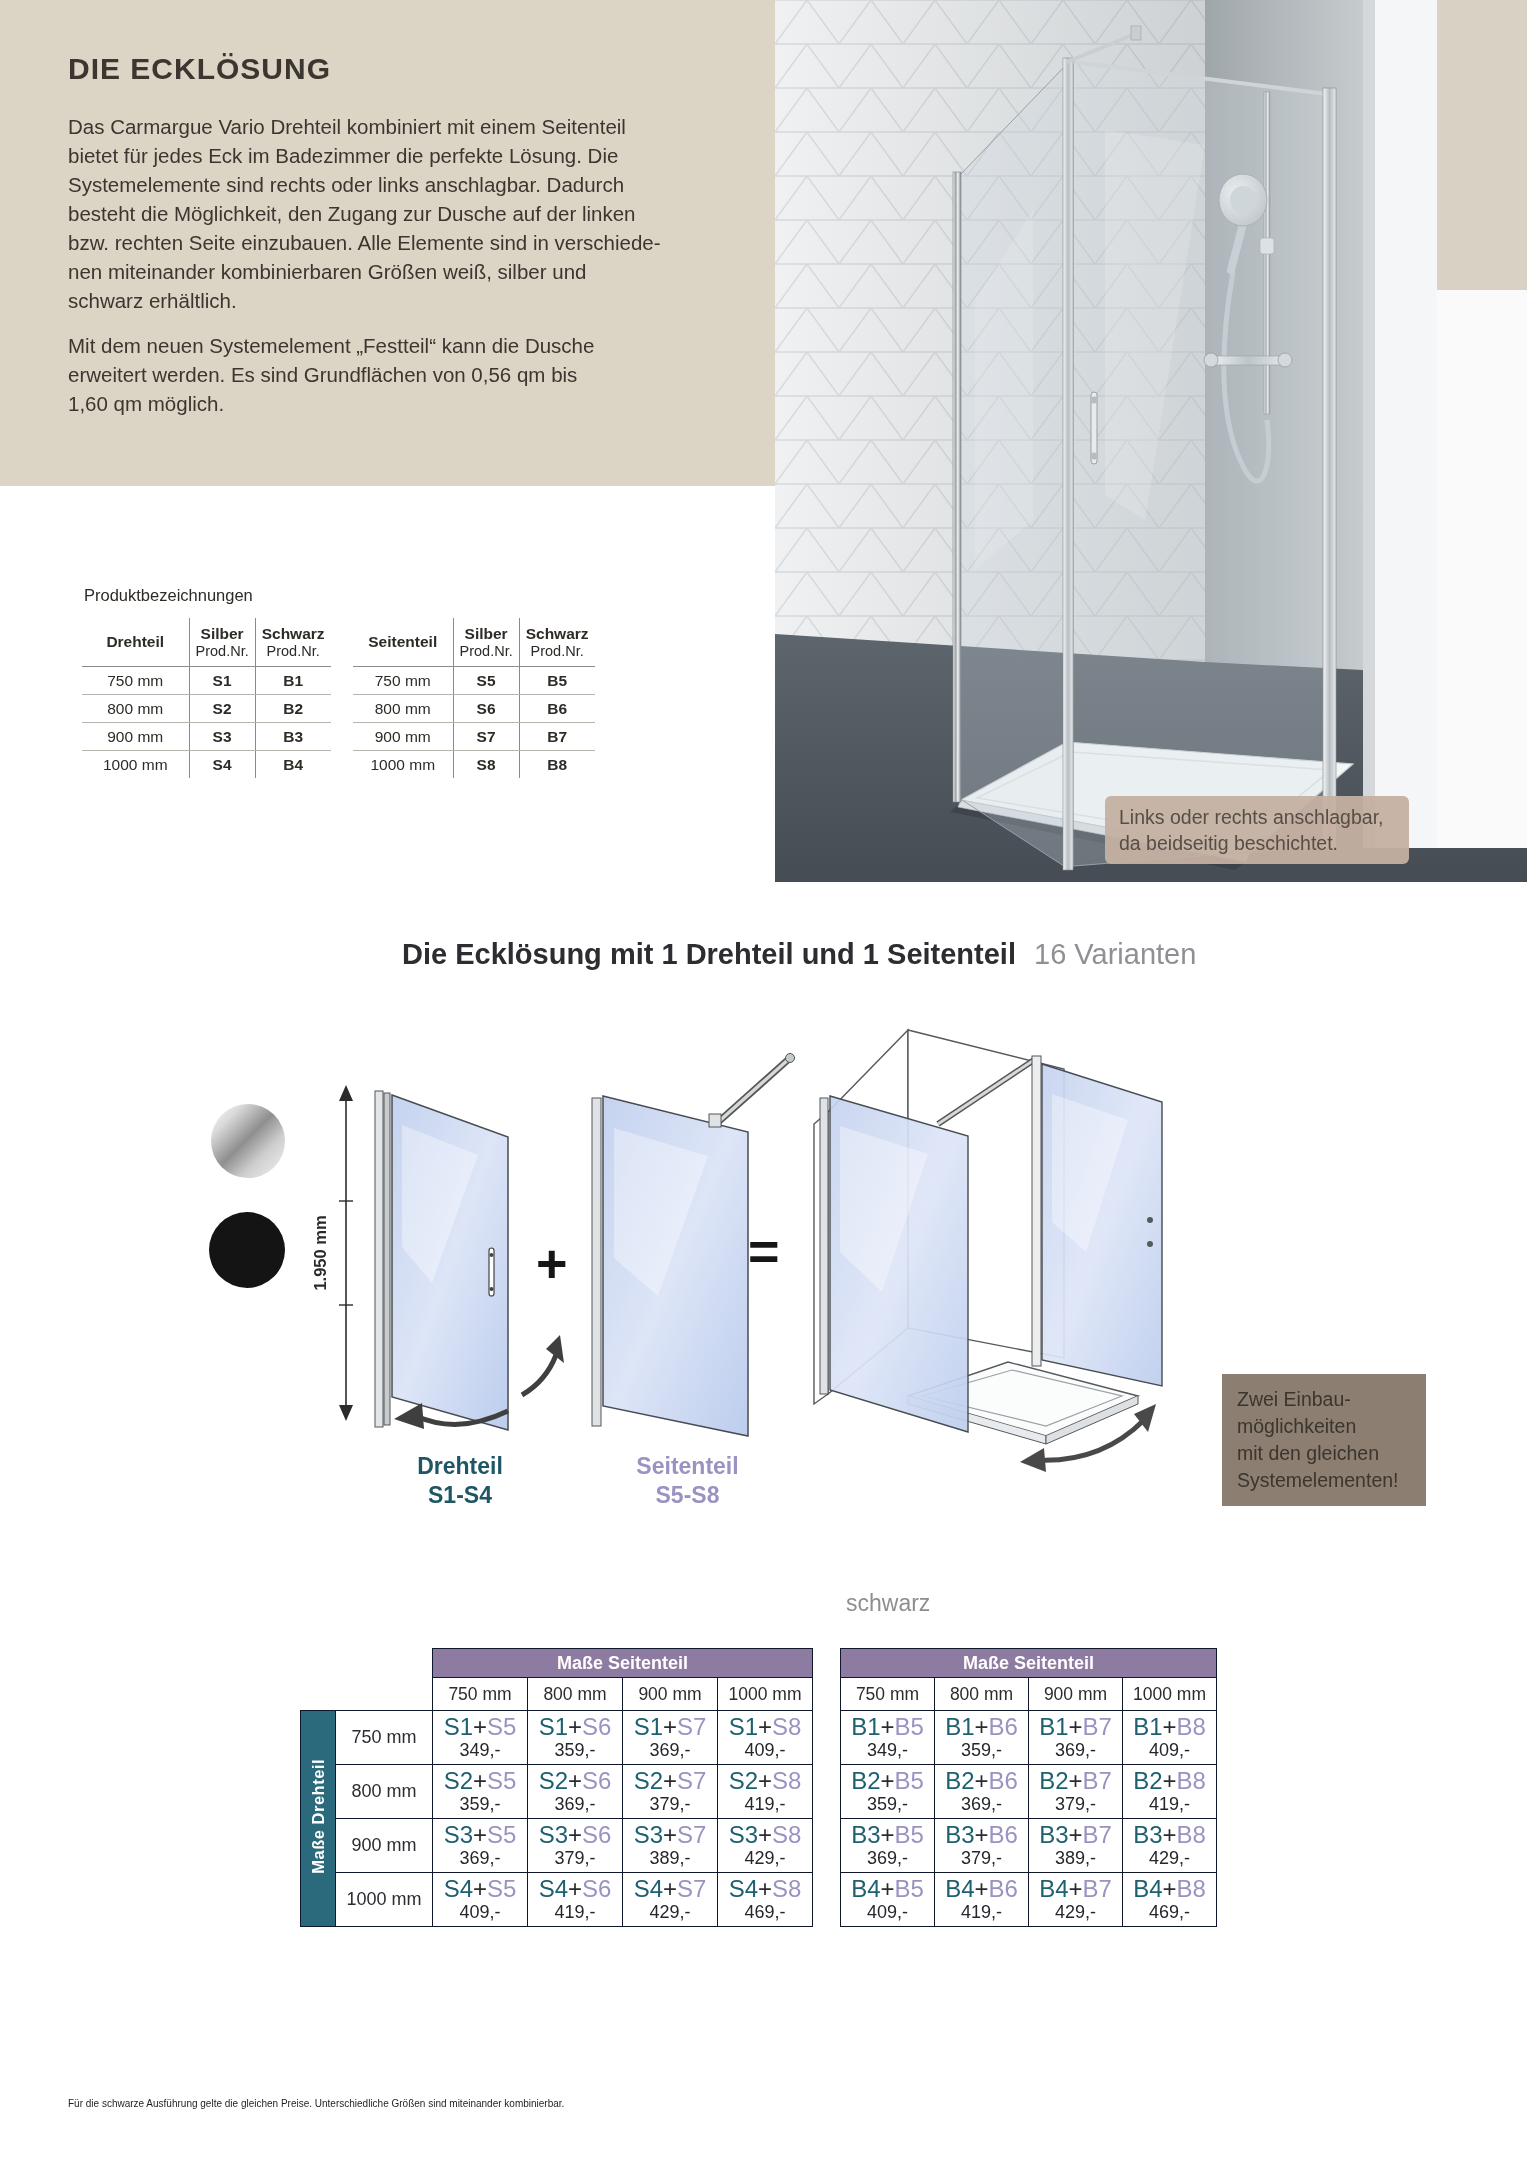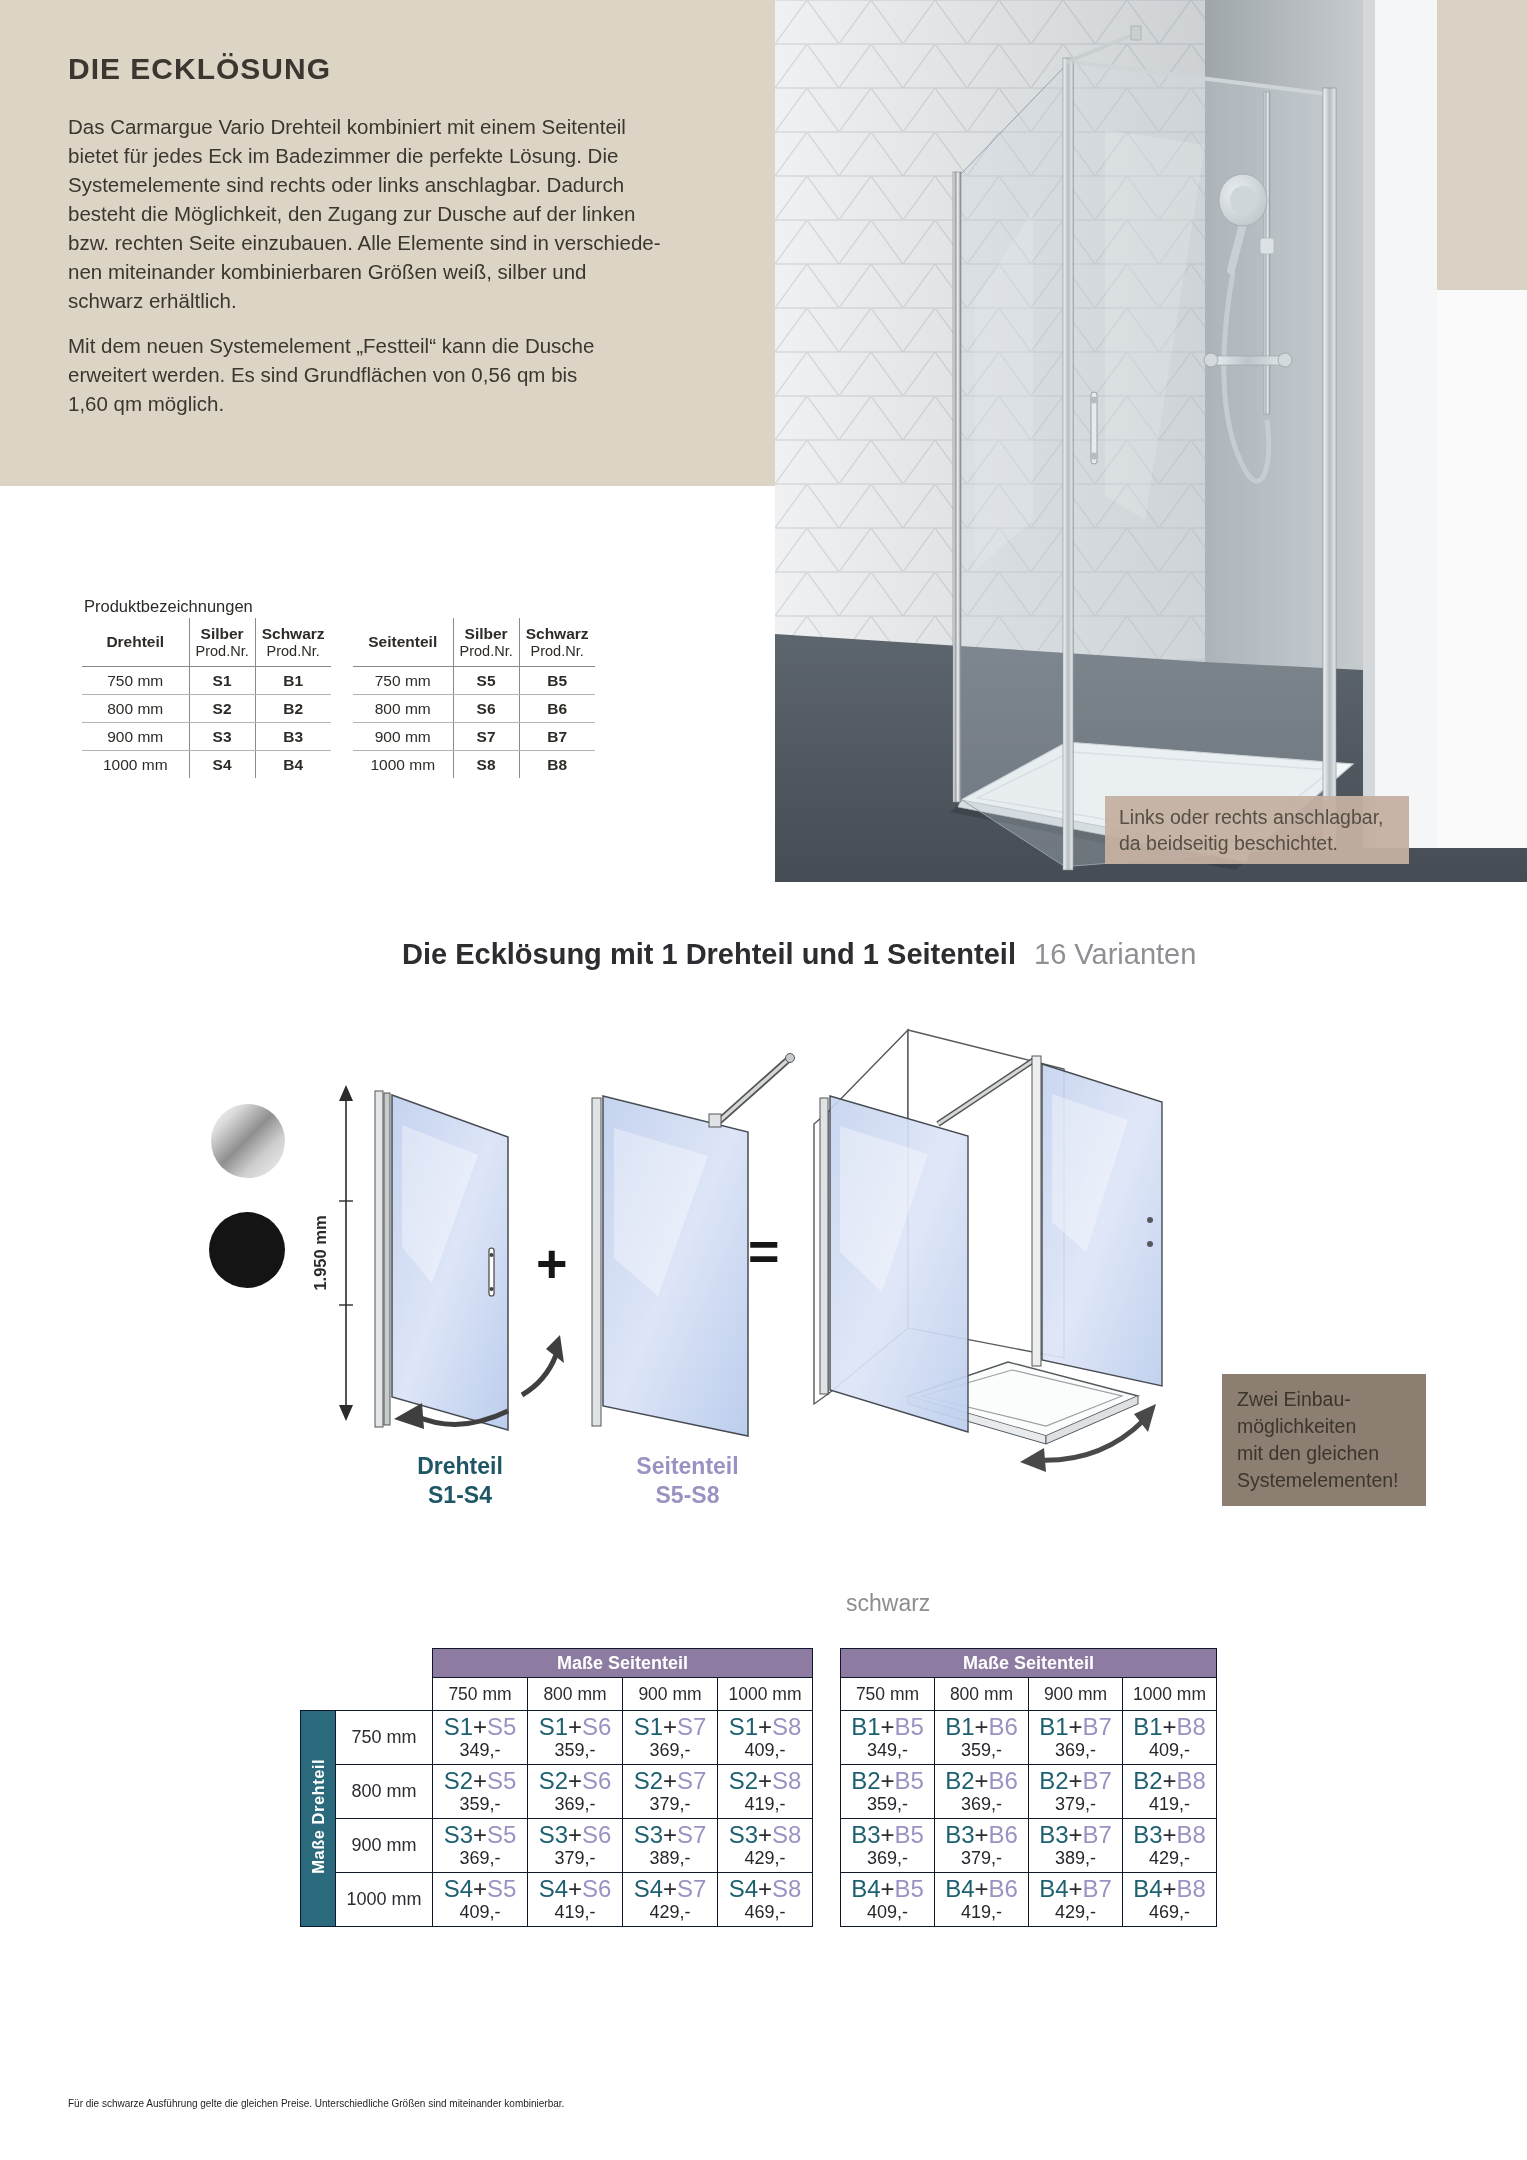--- a/index.html
+++ b/index.html
@@ -9,24 +9,24 @@
 
   
   .intro{position:absolute;left:68px;top:52px;width:700px;}
   .intro h1{margin:0 0 26px 0;font-size:30px;font-weight:600;letter-spacing:1px;color:#3b362f;}
   .intro p{margin:0 0 16px 0;font-size:20.5px;line-height:29px;white-space:pre-line;color:#3b362f;}
 
   
   .photo{position:absolute;left:775px;top:0;width:752px;height:882px;overflow:hidden;}
   .photo svg{display:block;}
   .photo-caption{position:absolute;left:330px;top:796px;width:276px;padding:8px 14px;
-    background:rgba(196,176,162,0.95);color:#564e44;font-size:19.5px;line-height:26px;white-space:pre-line;}
+    background:rgba(196,176,162,0.95);color:#564e44;font-size:19.5px;line-height:26px;white-space:pre-line;border-radius:6px;}
 
   
-  .ps-heading{position:absolute;left:84px;top:586px;font-size:16.5px;color:#2e2b27;margin-top:11px;}
+  .ps-heading{position:absolute;left:84px;top:586px;font-size:16.5px;color:#2e2b27;}
   table.ptable{position:absolute;border-collapse:collapse;font-size:15.5px;color:#2e2b27;table-layout:fixed;}
   table.ptable th,table.ptable td{padding:0 6px;height:27px;text-align:center;border-right:1px solid #8a8a8a;}
   table.ptable th:last-child,table.ptable td:last-child{border-right:none;}
   table.ptable thead th{border-bottom:1px solid #8a8a8a;height:48px;vertical-align:middle;}
   table.ptable tbody tr:not(:last-child) td{border-bottom:1px solid #b7b4ae;}
   table.ptable .thb{font-weight:bold;font-size:15.5px;}
   table.ptable .ths{font-weight:normal;font-size:14.5px;}
   table.ptable td.code{font-weight:bold;}
   #ptable-drehteil{left:82px;top:618px;}
   #ptable-drehteil col:nth-child(1){width:107px;} #ptable-drehteil col:nth-child(2){width:64px;} #ptable-drehteil col:nth-child(3){width:64px;}

